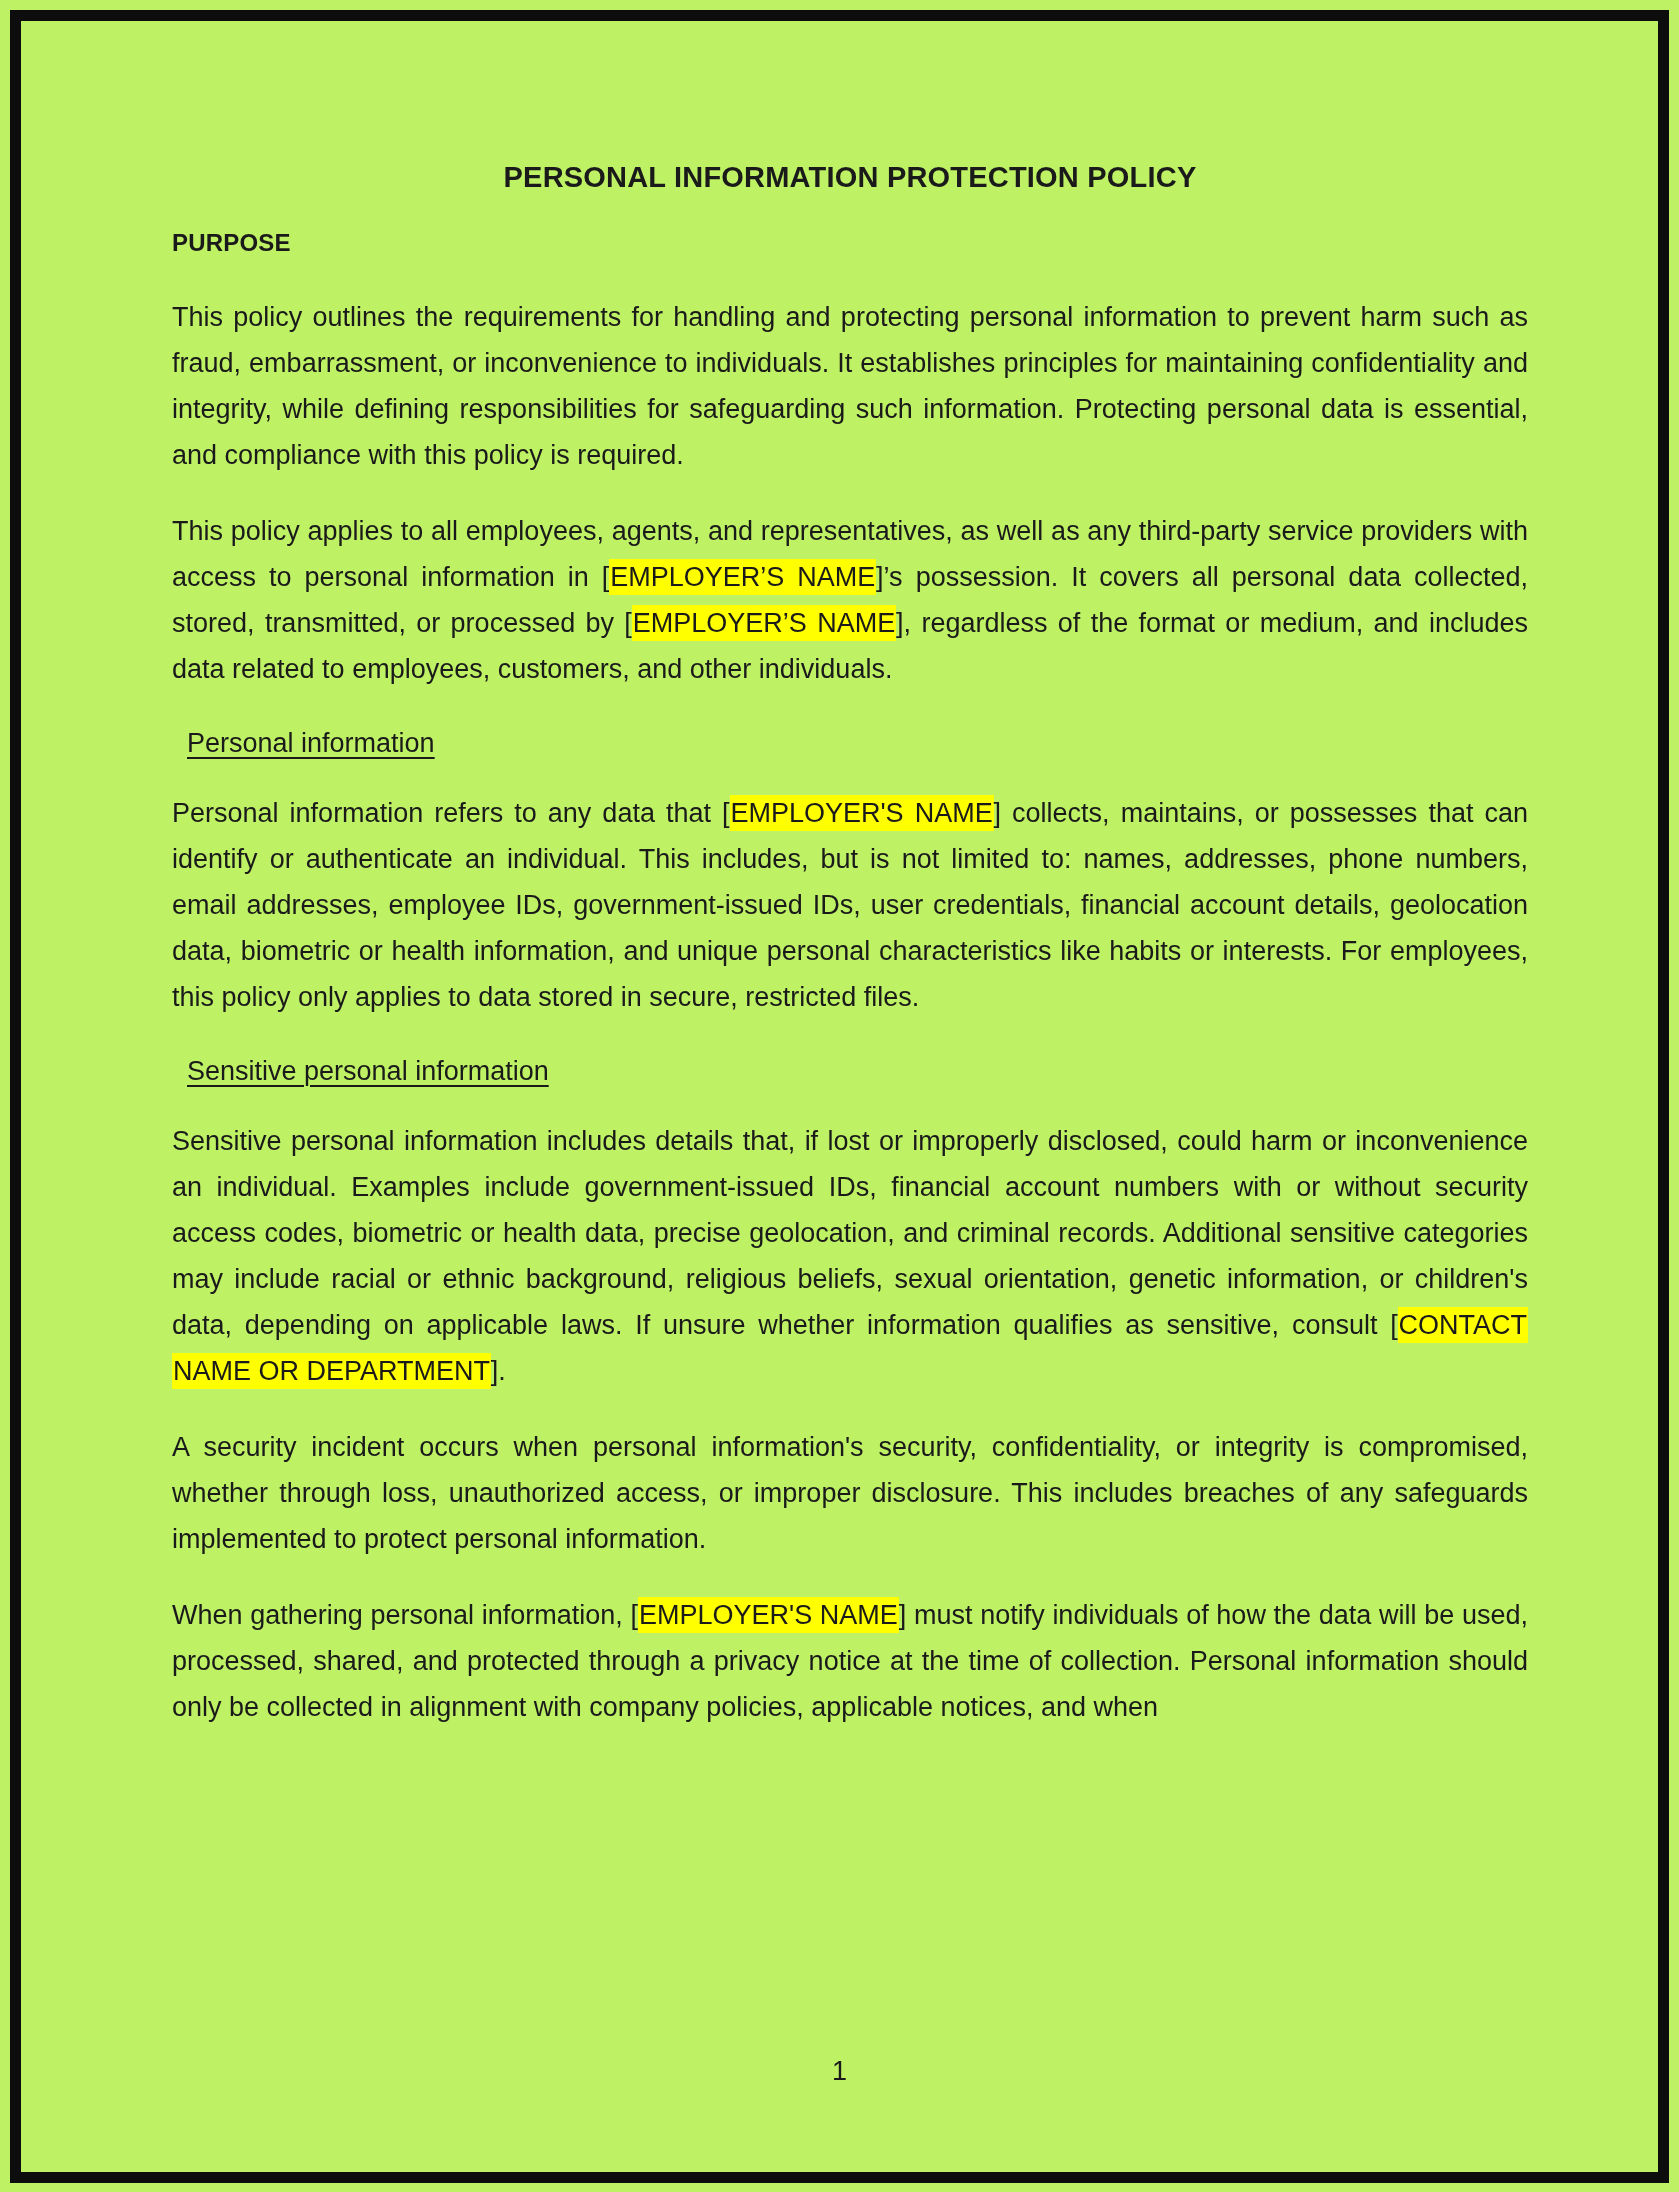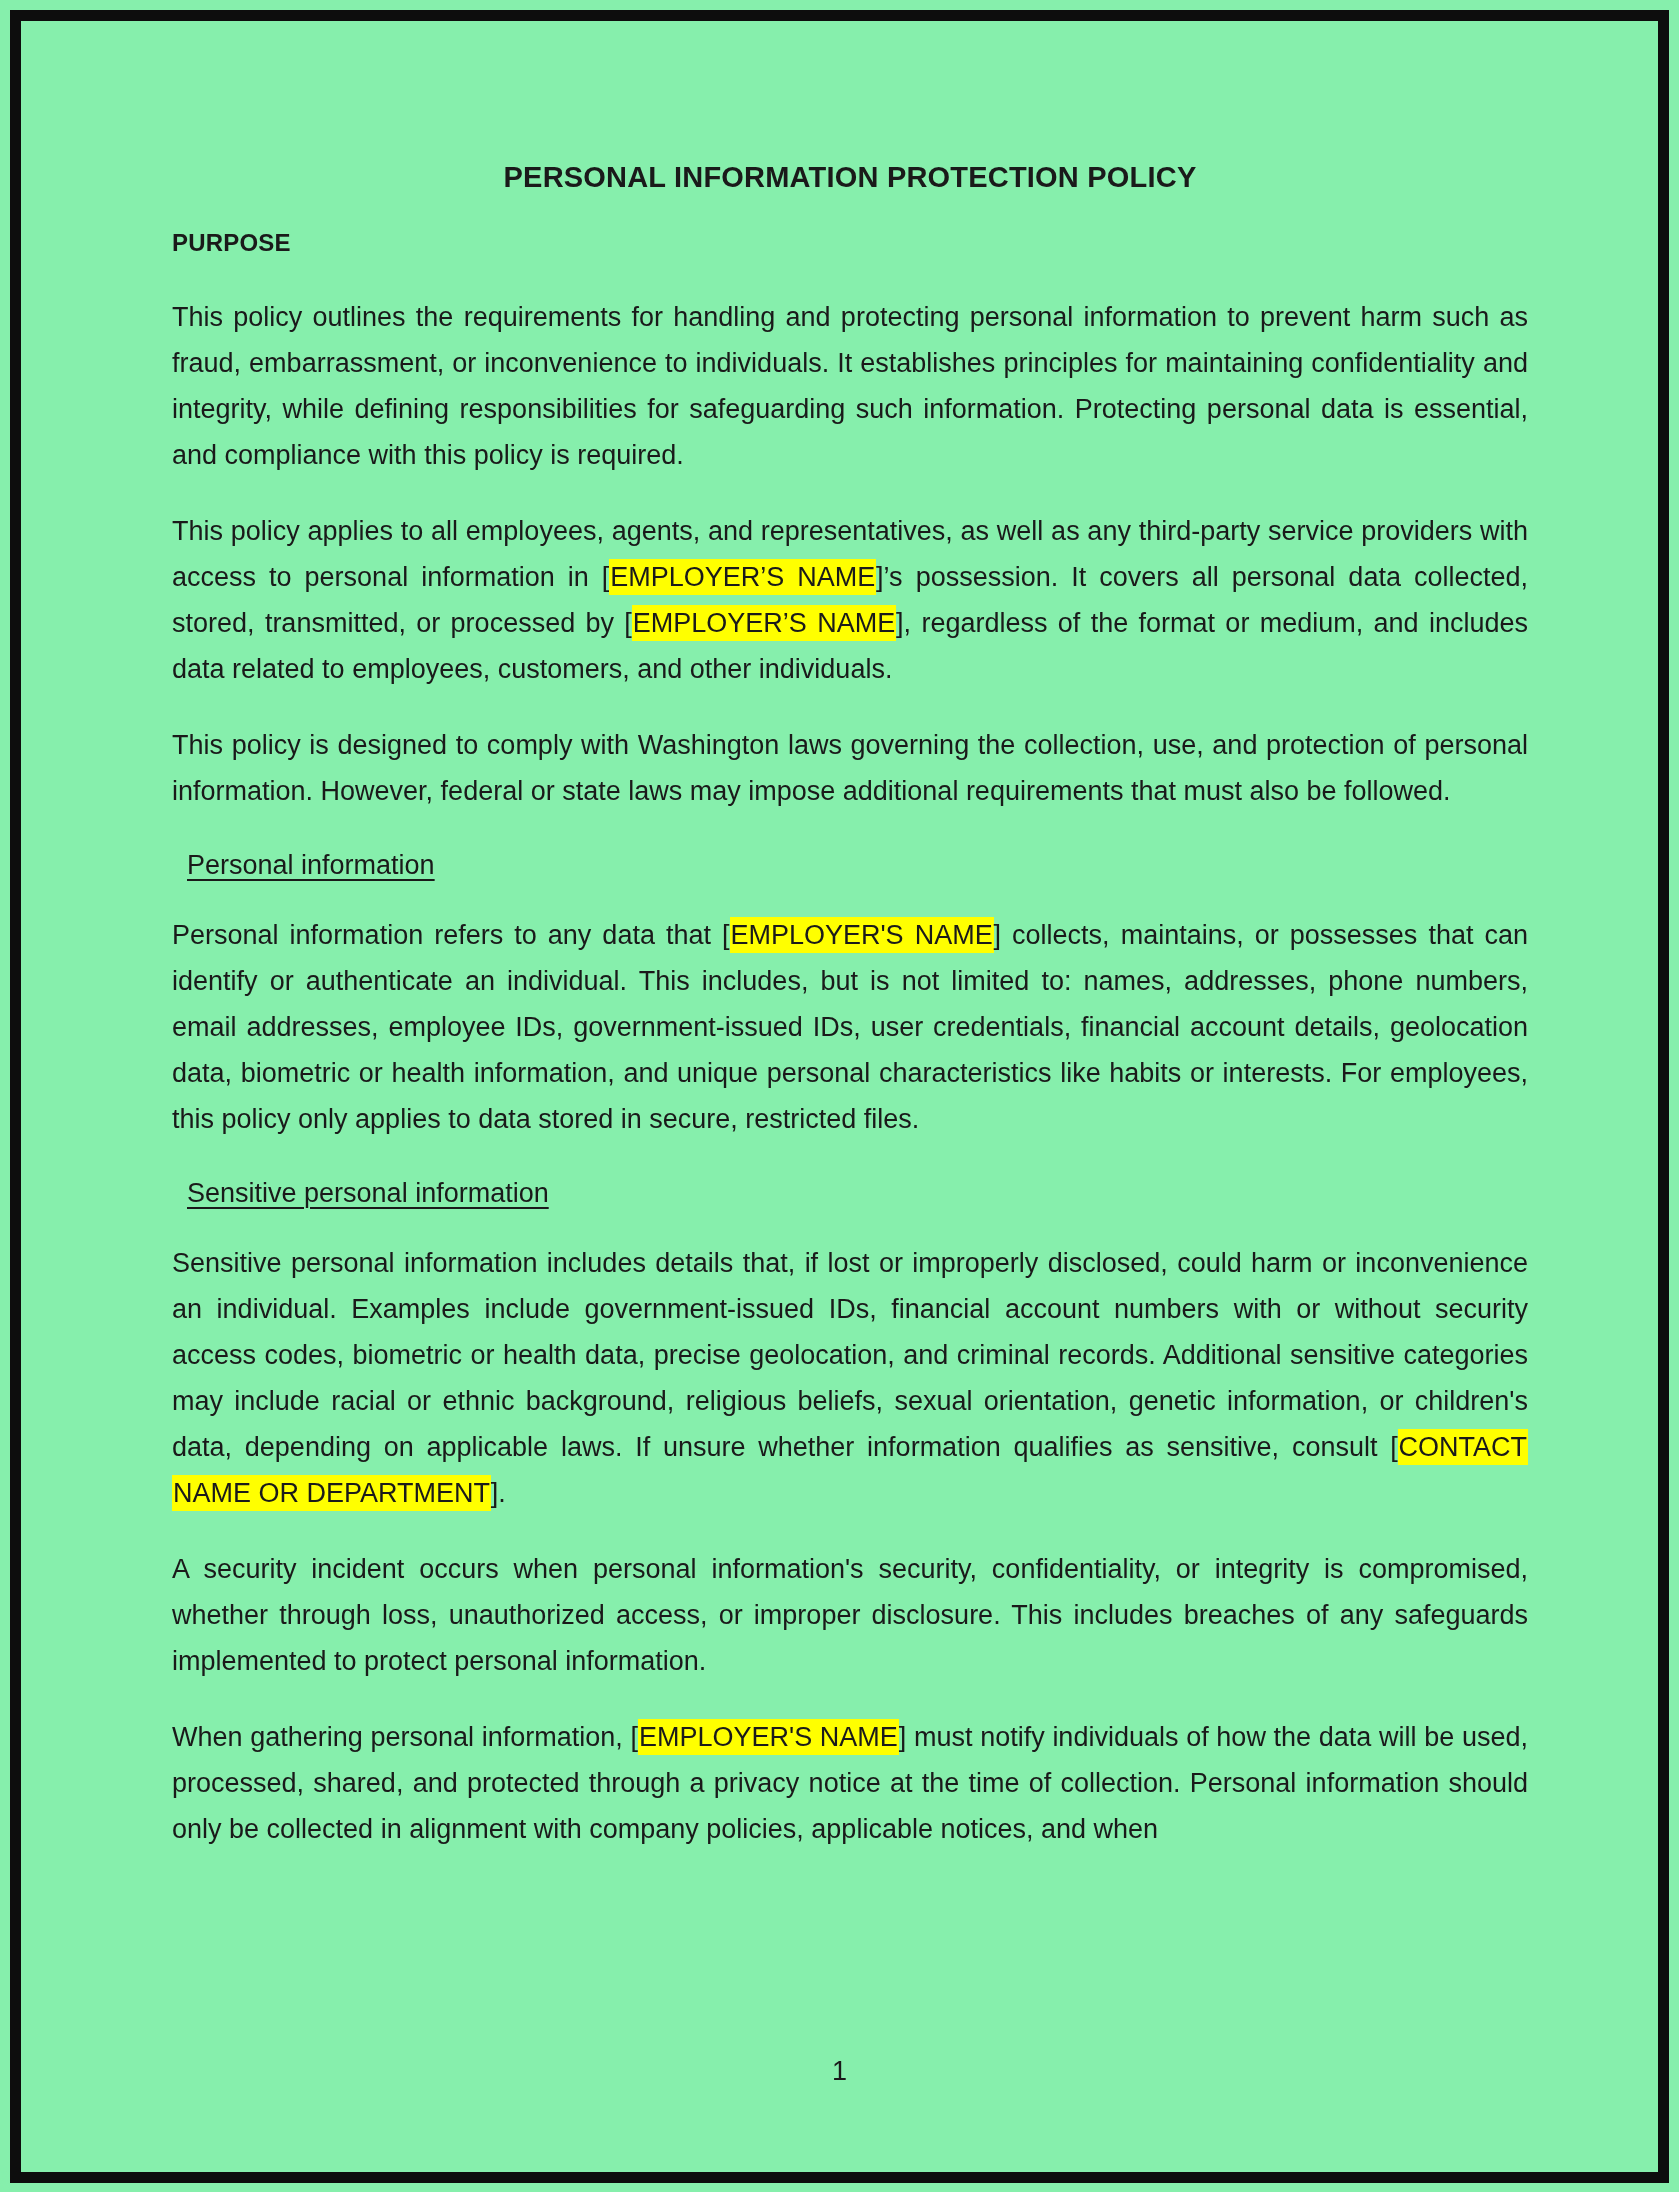--- a/index.html
+++ b/index.html
@@ -5,21 +5,21 @@
   * { box-sizing: border-box; }
   html, body {
     margin: 0;
     padding: 0;
     background: #ffffff;
   }
   .page {
     position: relative;
     width: 1679px;
     height: 2193px;
-    background: #86efac;
+    background: #bef264;
     font-family: "Liberation Sans", sans-serif;
     color: #1a1a1a;
     overflow: hidden;
   }
   .frame {
     position: absolute;
     inset: 9.7px;
     border: 11.4px solid #0d0d0d;
     pointer-events: none;
   }
@@ -79,21 +79,20 @@
 <body>
 
 <div class="page">
   <div class="frame"></div>
   <div class="content">
     <h1 class="doc-title">PERSONAL INFORMATION PROTECTION POLICY</h1>
     <div>
         <h2 class="heading">PURPOSE</h2>
         <p class="para"><span>This policy outlines the requirements for handling and protecting personal information to prevent harm such as fraud, embarrassment, or inconvenience to individuals. It establishes principles for maintaining confidentiality and integrity, while defining responsibilities for safeguarding such information. Protecting personal data is essential, and compliance with this policy is required.</span></p>
         <p class="para"><span>This policy applies to all employees, agents, and representatives, as well as any third-party service providers with access to personal information in [</span><span class="hl">EMPLOYER’S NAME</span><span>]’s possession. It covers all personal data collected, stored, transmitted, or processed by [</span><span class="hl">EMPLOYER’S NAME</span><span>], regardless of the format or medium, and includes data related to employees, customers, and other individuals.</span></p>
-        <p class="para"><span>This policy is designed to comply with Washington laws governing the collection, use, and protection of personal information. However, federal or state laws may impose additional requirements that must also be followed.</span></p>
         <h3 class="subheading">Personal information</h3>
         <p class="para"><span>Personal information refers to any data that [</span><span class="hl">EMPLOYER'S NAME</span><span>] collects, maintains, or possesses that can identify or authenticate an individual. This includes, but is not limited to: names, addresses, phone numbers, email addresses, employee IDs, government-issued IDs, user credentials, financial account details, geolocation data, biometric or health information, and unique personal characteristics like habits or interests. For employees, this policy only applies to data stored in secure, restricted files.</span></p>
         <h3 class="subheading">Sensitive personal information</h3>
         <p class="para"><span>Sensitive personal information includes details that, if lost or improperly disclosed, could harm or inconvenience an individual. Examples include government-issued IDs, financial account numbers with or without security access codes, biometric or health data, precise geolocation, and criminal records. Additional sensitive categories may include racial or ethnic background, religious beliefs, sexual orientation, genetic information, or children's data, depending on applicable laws. If unsure whether information qualifies as sensitive, consult [</span><span class="hl">CONTACT NAME OR DEPARTMENT</span><span>].</span></p>
         <p class="para"><span>A security incident occurs when personal information's security, confidentiality, or integrity is compromised, whether through loss, unauthorized access, or improper disclosure. This includes breaches of any safeguards implemented to protect personal information.</span></p>
         <p class="para"><span>When gathering personal information, [</span><span class="hl">EMPLOYER'S NAME</span><span>] must notify individuals of how the data will be used, processed, shared, and protected through a privacy notice at the time of collection. Personal information should only be collected in alignment with company policies, applicable notices, and when</span></p>
       </div>
   </div>
   <div class="page-number">1</div>
 </div>

